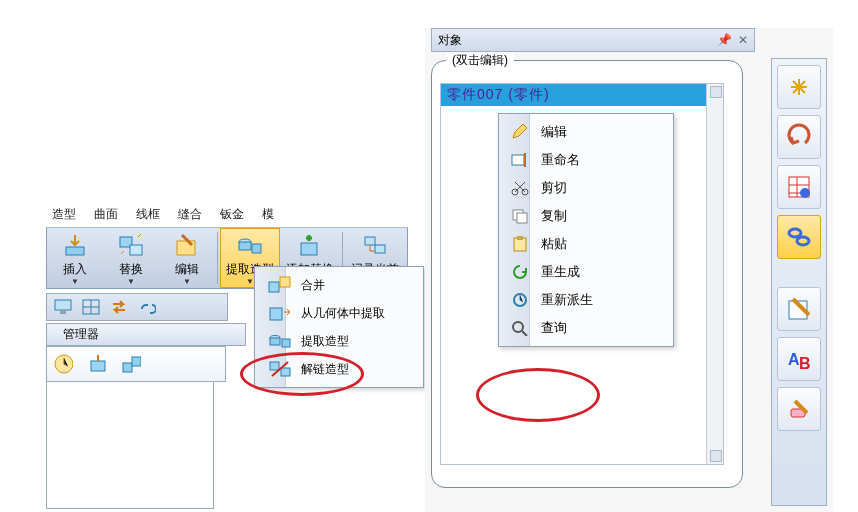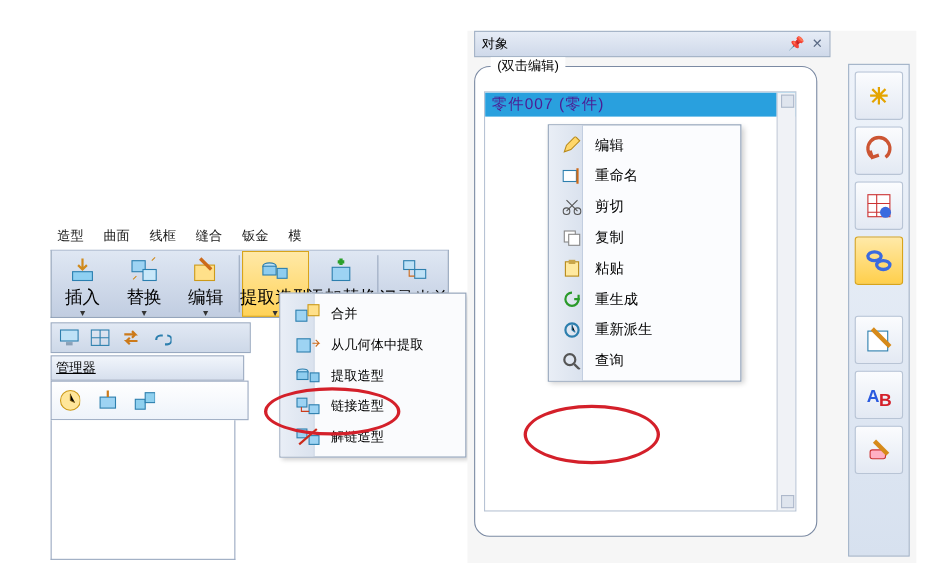--- a/index.html
+++ b/index.html
@@ -13,31 +13,31 @@
   .ribbon-tabs span{white-space:nowrap;}
 
   .ribbon-body{
     background:linear-gradient(#dfe7f3,#c1cde1);
     border:1px solid #8a9cb5;border-top:1px solid #aebcd2;
     display:flex;align-items:stretch;height:60px;position:relative;}
   .rb-item{display:flex;flex-direction:column;align-items:center;justify-content:flex-start;
     padding:4px 6px 0 6px;gap:1px;min-width:44px;position:relative;}
   .rb-item.sel{background:linear-gradient(#ffe9a8,#ffd257);box-shadow:inset 0 0 0 1px #d8a41a;}
   .rb-ico{width:28px;height:28px;display:flex;align-items:center;justify-content:center;}
-  .rb-lab{font-size:16px;white-space:nowrap;}
+  .rb-lab{font-size:12px;white-space:nowrap;}
   .rb-drop{font-size:8px;color:#333;line-height:6px;}
   .rb-sep{width:1px;background:#9aa9bf;margin:4px 2px;}
 
   .toolbar2{margin-top:4px;display:flex;align-items:center;gap:8px;
     background:linear-gradient(#e2e9f4,#cdd8e8);border:1px solid #99a9c0;
     height:26px;padding:0 6px;width:168px;}
   .tb2-ico{width:20px;height:20px;display:flex;align-items:center;justify-content:center;}
 
-  .mgr-title{margin-top:2px;padding:2px 4px;border:1px solid #9aa9c0;
-    background:linear-gradient(#f1f5fb,#d7e0ee);width:166px;text-decoration:underline;}
+  .mgr-title{margin-top:2px;padding:2px 16px;border:1px solid #9aa9c0;
+    background:linear-gradient(#f1f5fb,#d7e0ee);width:166px;}
   .mgr-body{border:1px solid #9aa9c0;background:linear-gradient(#fff,#eef3fa);
     width:166px;height:34px;display:flex;align-items:center;gap:14px;padding:0 6px;}
   .mgr-panel{border:1px solid #9aa9c0;border-top:none;width:166px;height:126px;background:#fff;}
 
   
   .dd{position:absolute;left:208px;top:62px;width:160px;
     background:#fafbfd;border:1px solid #8fa0b7;box-shadow:2px 2px 4px rgba(0,0,0,.18);
     padding:4px 4px;}
   .dd-row{display:flex;align-items:center;gap:8px;padding:4px 8px;}
   .dd-ico{width:26px;height:20px;display:flex;align-items:center;justify-content:center;}
@@ -247,30 +247,20 @@
               <rect x="14" y="7" width="8" height="8" fill="#8fcdef" stroke="#2d7fae"></rect>
             </svg>
           </span>
       <span class="dd-lab">提取造型</span>
     </div>
     <div class="dd-row">
       <span class="dd-ico">
         <svg width="24" height="18">
               <rect x="2" y="2" width="9" height="8" fill="#9dd3f3" stroke="#2d7fae"></rect>
               <rect x="13" y="8" width="9" height="8" fill="#9dd3f3" stroke="#2d7fae"></rect>
-              <path d="M6 10v4h7" stroke="#cc3a1a" fill="none"></path>
-            </svg>
-          </span>
-      <span class="dd-lab">链接造型</span>
-    </div>
-    <div class="dd-row">
-      <span class="dd-ico">
-        <svg width="24" height="18">
-              <rect x="2" y="2" width="9" height="8" fill="#9dd3f3" stroke="#2d7fae"></rect>
-              <rect x="13" y="8" width="9" height="8" fill="#9dd3f3" stroke="#2d7fae"></rect>
               <path d="M4 16L20 2" stroke="#cc2a1a" stroke-width="2"></path>
             </svg>
           </span>
       <span class="dd-lab">解链造型</span>
     </div>
   </div>
 </div>
 
 <div class="right-wrap">
 

